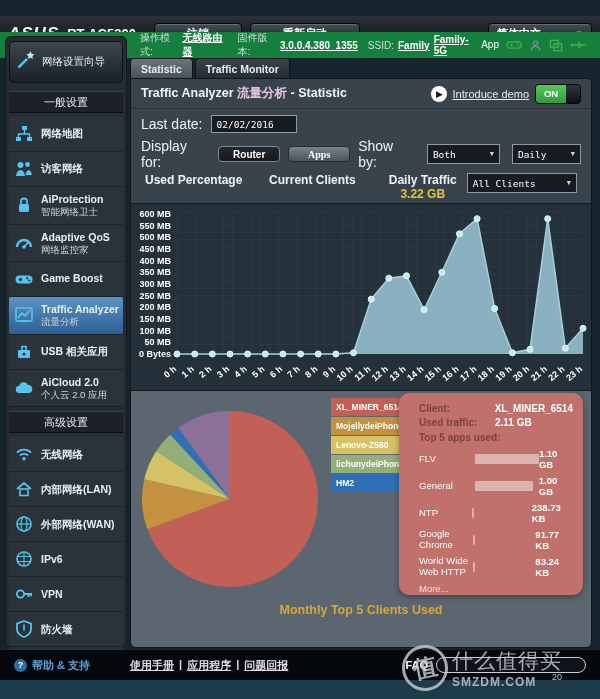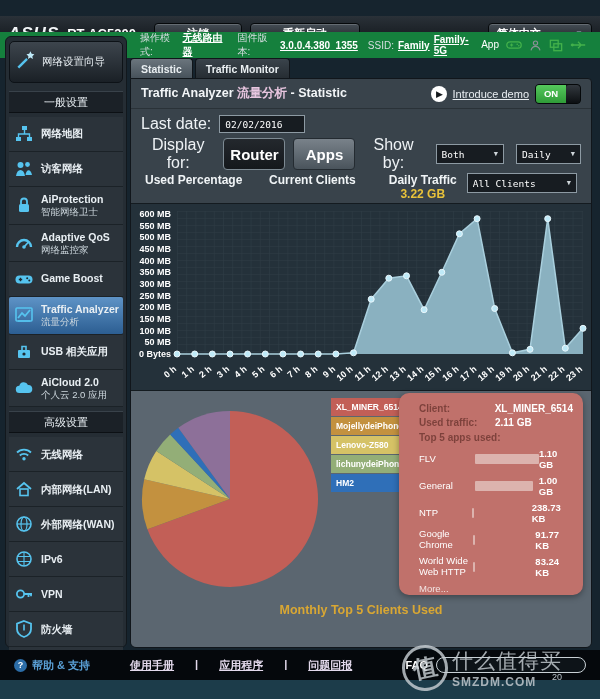--- a/index.html
+++ b/index.html
@@ -57,28 +57,28 @@
   .play { width:16px; height:16px; border-radius:50%; background:#fff; display:flex; align-items:center; justify-content:center; cursor:pointer; }
   .play span { color:#14181c; font-size:9px; margin-left:2px; }
   .demolink { font-size:11px; color:#e9eef2; text-decoration:underline; cursor:pointer;text-align:center; }
   .toggle { width:46px; height:20px; border-radius:4px; background:#101418; display:flex; cursor:pointer; overflow:hidden; border:1px solid #05080a; }
   .toggle .on { width:30px; background:linear-gradient(#55c85c,#2f9c38); color:#fff; font-size:9.5px; font-weight:bold;
     display:flex; align-items:center; justify-content:center; }
   .toggle .knob { flex:1; background:linear-gradient(#32383e,#0c0f12); border-radius:3px; }
 
   .row { display:flex; align-items:center; padding:0 10px; }
   .lastdate { height:30px; gap:8px; }
-  .flabel { font-size:16px; color:#eef2f5;text-align:center; }
+  .flabel { font-size:14px; color:#eef2f5; }
   .dateinput { width:86px; height:18px; background:#171c21; border:1px solid #8d9aa3; color:#fff;
     font-family:"DejaVu Sans Mono",monospace; font-size:9.5px; padding:0 5px; }
   .displayrow { height:30px; gap:8px; }
-  .pillbtn { min-width:62px; height:32px; border-radius:4px; font-size:15px; font-weight:bold; color:#fff;
+  .pillbtn { min-width:62px; height:16px; border-radius:4px; font-size:10px; font-weight:bold; color:#fff;
     display:flex; align-items:center; justify-content:center; cursor:pointer; }
   .pillbtn.router { background:linear-gradient(#23282d,#14181c); border:1px solid #7d8a93; }
-  .pillbtn.apps { background:linear-gradient(#79828a,#4a545c); border:1px solid #242b31; }
+  .pillbtn.apps { background:linear-gradient(#79828a,#4a545c); border:1px solid #242b31;font-family:Liberation Serif, serif; }
   .showby { margin-left:auto; display:flex; align-items:center; gap:12px; }
   .select { height:20px; background:#171c21; border:1px solid #8d9aa3; color:#fff;
     font-family:"DejaVu Sans Mono",monospace; font-size:9.5px; display:flex; align-items:center;
     justify-content:space-between; gap:8px; padding:0 5px; cursor:pointer; }
   .select .car { font-size:7px; color:#cfd6da; }
 
   .statsrow { height:34px; padding:0 14px; align-items:flex-start; padding-top:4px; }
   .statcol { font-size:12px; font-weight:bold; color:#f0f4f6; }
   .statcol.c1 { width:130px; }
   .statcol.c2 { width:115px; }
@@ -108,21 +108,21 @@
   .cp-more { font-size:9.5px; color:#f2e4e2; cursor:pointer; margin-top:2px; }
   .caption { position:absolute; left:0; top:212px; width:100%; text-align:center;
     color:#d9a733; font-size:12.5px; font-weight:bold; }
 
   
   .footer { position:absolute; left:0; top:650px; width:600px; height:30px; background:#05080c;
     display:flex; align-items:center; padding:0 14px; gap:10px; }
   .helpwrap { display:flex; align-items:center; gap:5px; color:#5aa0d6; font-size:11px; font-weight:bold; cursor:pointer; }
   .qicon { width:13px; height:13px; border-radius:50%; background:#2c6da8; color:#fff; font-size:9px;
     display:flex; align-items:center; justify-content:center; }
-  .flinks { display:flex; gap:21px; margin-left:30px; font-size:11px; font-weight:bold; }
+  .flinks { display:flex; gap:5px; margin-left:30px; font-size:11px; font-weight:bold; }
   .flinks a { color:#e3d9ec; text-decoration:underline; cursor:pointer; }
   .flinks .sep { color:#e3d9ec; }
   .faq { margin-left:auto; display:flex; align-items:center; gap:8px; }
   .faq .faqlab { font-size:11px; color:#fff; font-weight:bold; }
   .faqinput { width:150px; height:16px; border-radius:9px; border:1px solid #c9d1d6; background:#0d1318; color:#fff; padding:0 8px; font-size:9px; }
 
   .bottomstrip { position:absolute; left:0; top:680px; width:600px; height:19px; background:#1c3c4a; }
   .copyfrag { position:absolute; left:552px; top:672px; font-size:9px; color:#b9c2c8; }
 
   

